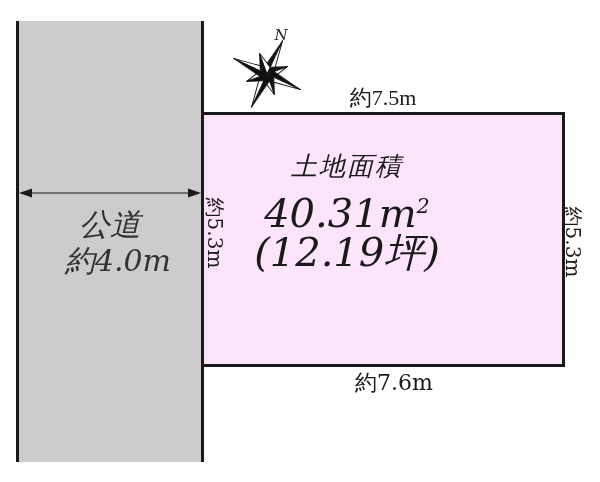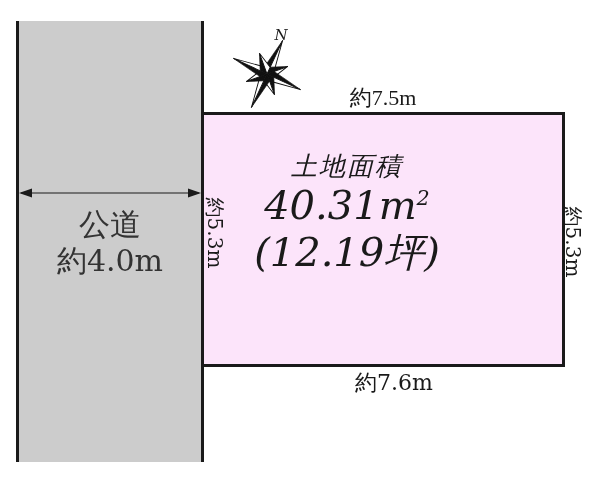--- a/index.html
+++ b/index.html
@@ -30,41 +30,42 @@
     position: absolute;
     left: 17px; top: 186px;
     width: 186px; height: 14px;
   }
   .road-label {
     position: absolute;
     left: 16px; width: 188px;
     text-align: center;
     color: #333333;
     line-height: 1.1;
+    font-style: italic;
   }
   .road-label.l1 { top: 207px; font-size: 31px; }
-  .road-label.l2 { top: 244px; font-size: 30px; }
+  .road-label.l2 { top: 244px; font-size: 30px; padding-left: 8px; }
   .plot {
     position: absolute;
     left: 201px; top: 112px;
     width: 364px; height: 255px;
     background: var(--plot-fill);
     border: 3px solid var(--line);
     box-sizing: border-box;
   }
   .plot-text {
     position: absolute;
     left: 201px; width: 292px;
     text-align: center;
     color: #1a1a1a;
     line-height: 1.1;
     font-style: italic;
   }
   .plot-title  { top: 152px; font-size: 26px; letter-spacing: 2px; }
-  .plot-area   { top: 183px; font-size: 40px; }
+  .plot-area   { top: 191px; font-size: 40px; }
   .plot-area sup { font-size: 0.52em; vertical-align: 0.65em; }
   .plot-tsubo  { top: 230px; font-size: 40px; }
   .plot-status { top: 300px; font-size: 25px; letter-spacing: 1px; }
   .dim {
     position: absolute;
     font-size: 22px;
     color: #1a1a1a;
     white-space: nowrap;
   }
   .dim-top    { left: 201px; width: 364px; top: 83px;  text-align: center; font-family: Liberation Serif, serif; }

